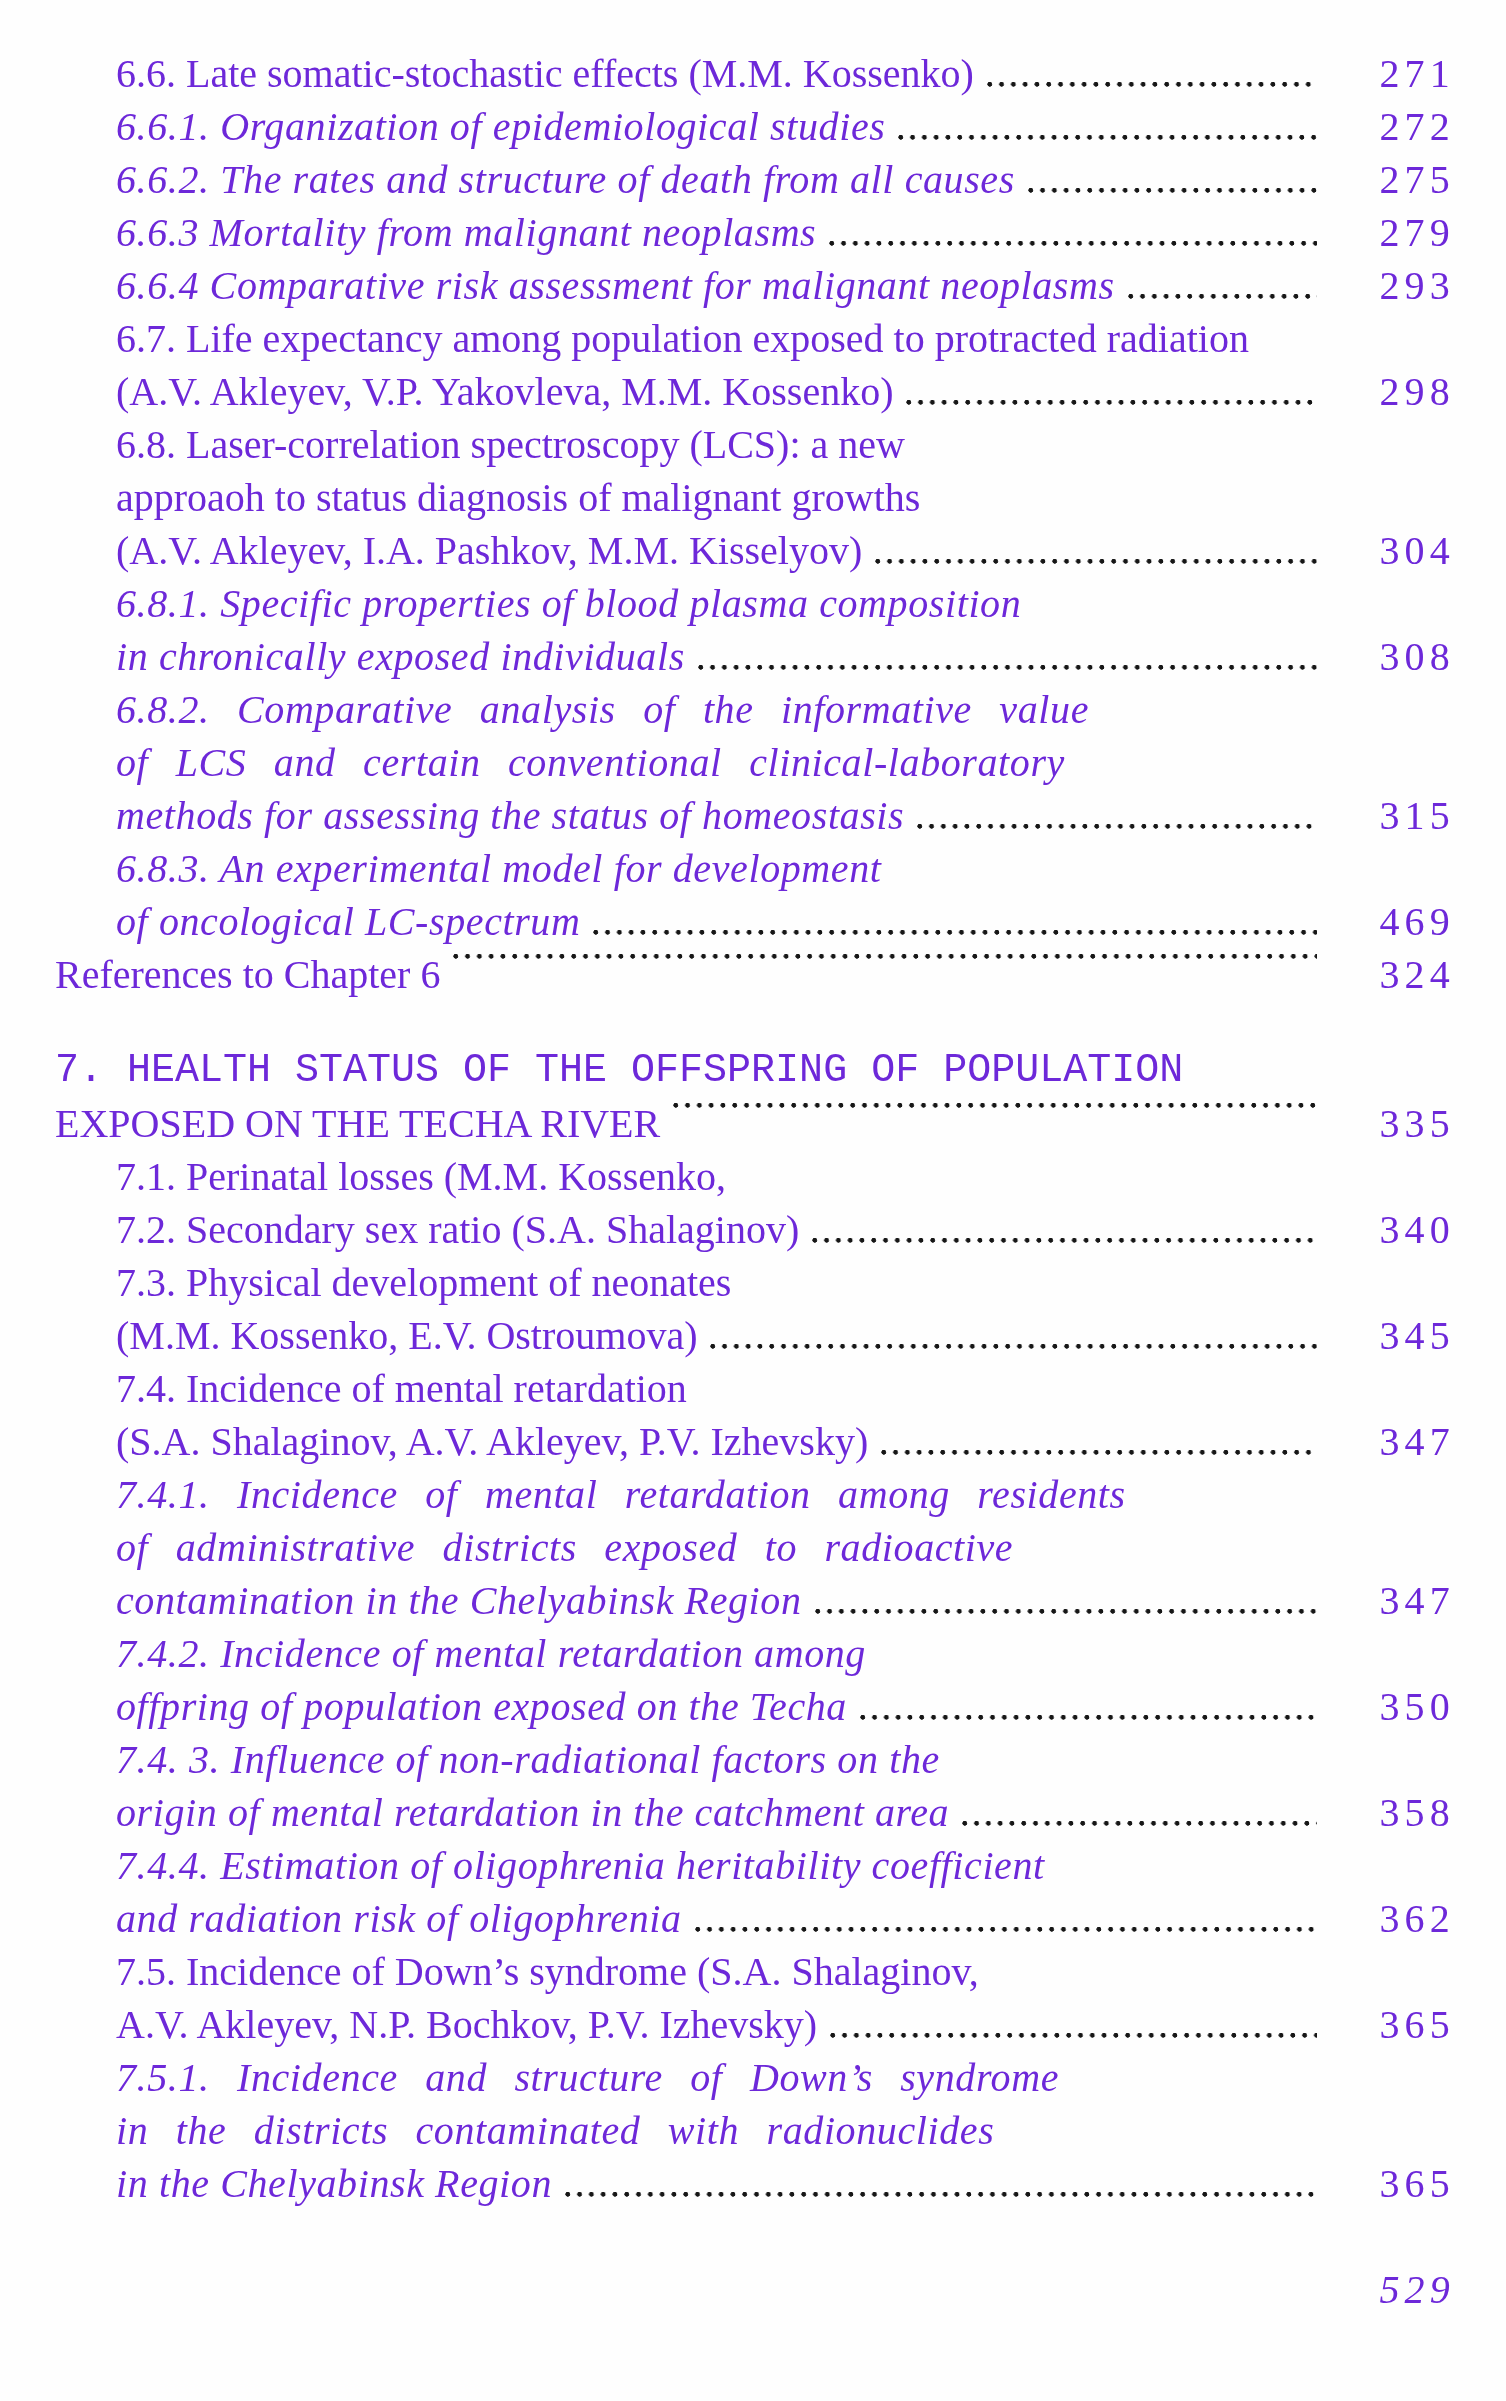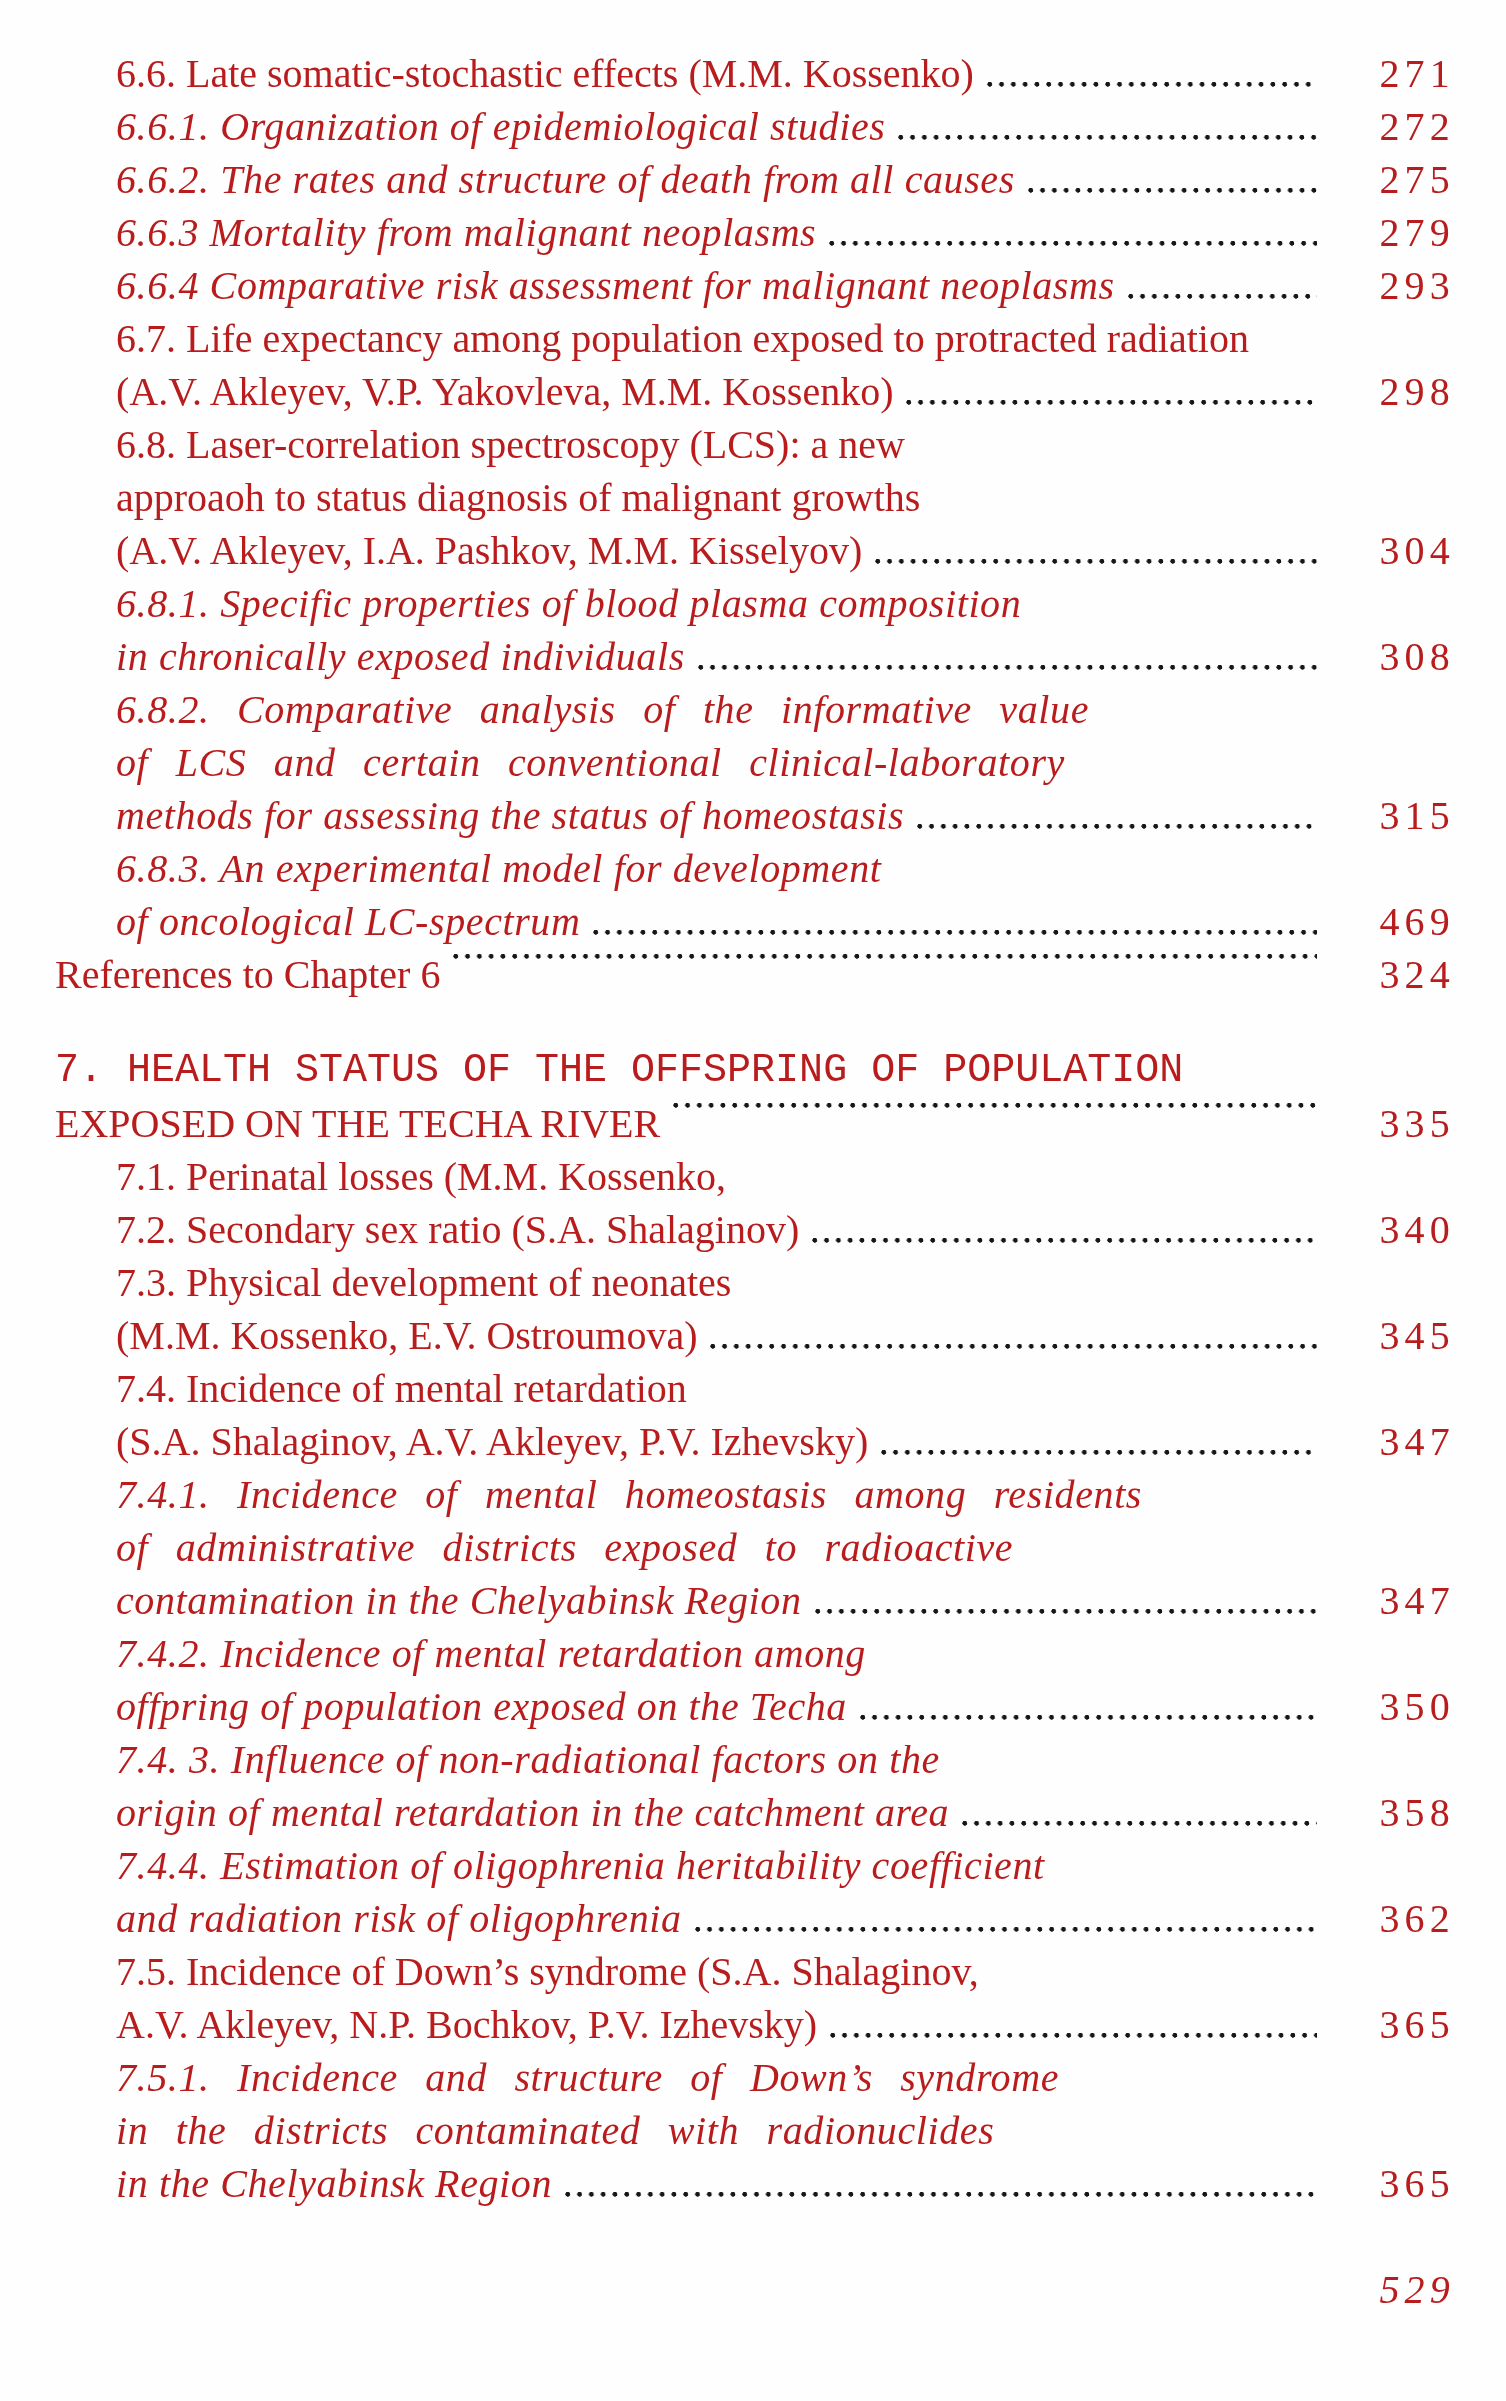--- a/index.html
+++ b/index.html
@@ -6,21 +6,21 @@
     margin: 0;
     padding: 0;
     background: #e8e8e8;
   }
   .page {
     position: relative;
     width: 1507px;
     height: 2401px;
     margin: 0 auto;
     background: #fefefe;
-    color: #b91c1c;
+    color: #6d28d9;
     font-family: "Liberation Serif", "DejaVu Serif", serif;
     font-size: 40px;
     line-height: 53px;
     box-sizing: border-box;
     padding: 47px 52px 38px 55px;
     overflow: hidden;
   }
   .toc-list { width: 100%; }
   .toc-row {
     display: flex;
@@ -178,21 +178,21 @@
       <div class="toc-row indent-1">
     <span class="entry-text">7.4. Incidence of mental retardation</span>
 
   </div>
       <div class="toc-row indent-1">
     <span class="entry-text">(S.A. Shalaginov, A.V. Akleyev, P.V. Izhevsky)</span>
     <span class="dot-leader"></span>
     <span class="page-num">347</span>
   </div>
       <div class="toc-row indent-1 italic spread">
-    <span class="entry-text">7.4.1. Incidence of mental homeostasis among residents</span>
+    <span class="entry-text">7.4.1. Incidence of mental retardation among residents</span>
 
   </div>
       <div class="toc-row indent-1 italic spread">
     <span class="entry-text">of administrative districts exposed to radioactive</span>
 
   </div>
       <div class="toc-row indent-1 italic">
     <span class="entry-text">contamination in the Chelyabinsk Region</span>
     <span class="dot-leader"></span>
     <span class="page-num">347</span>

